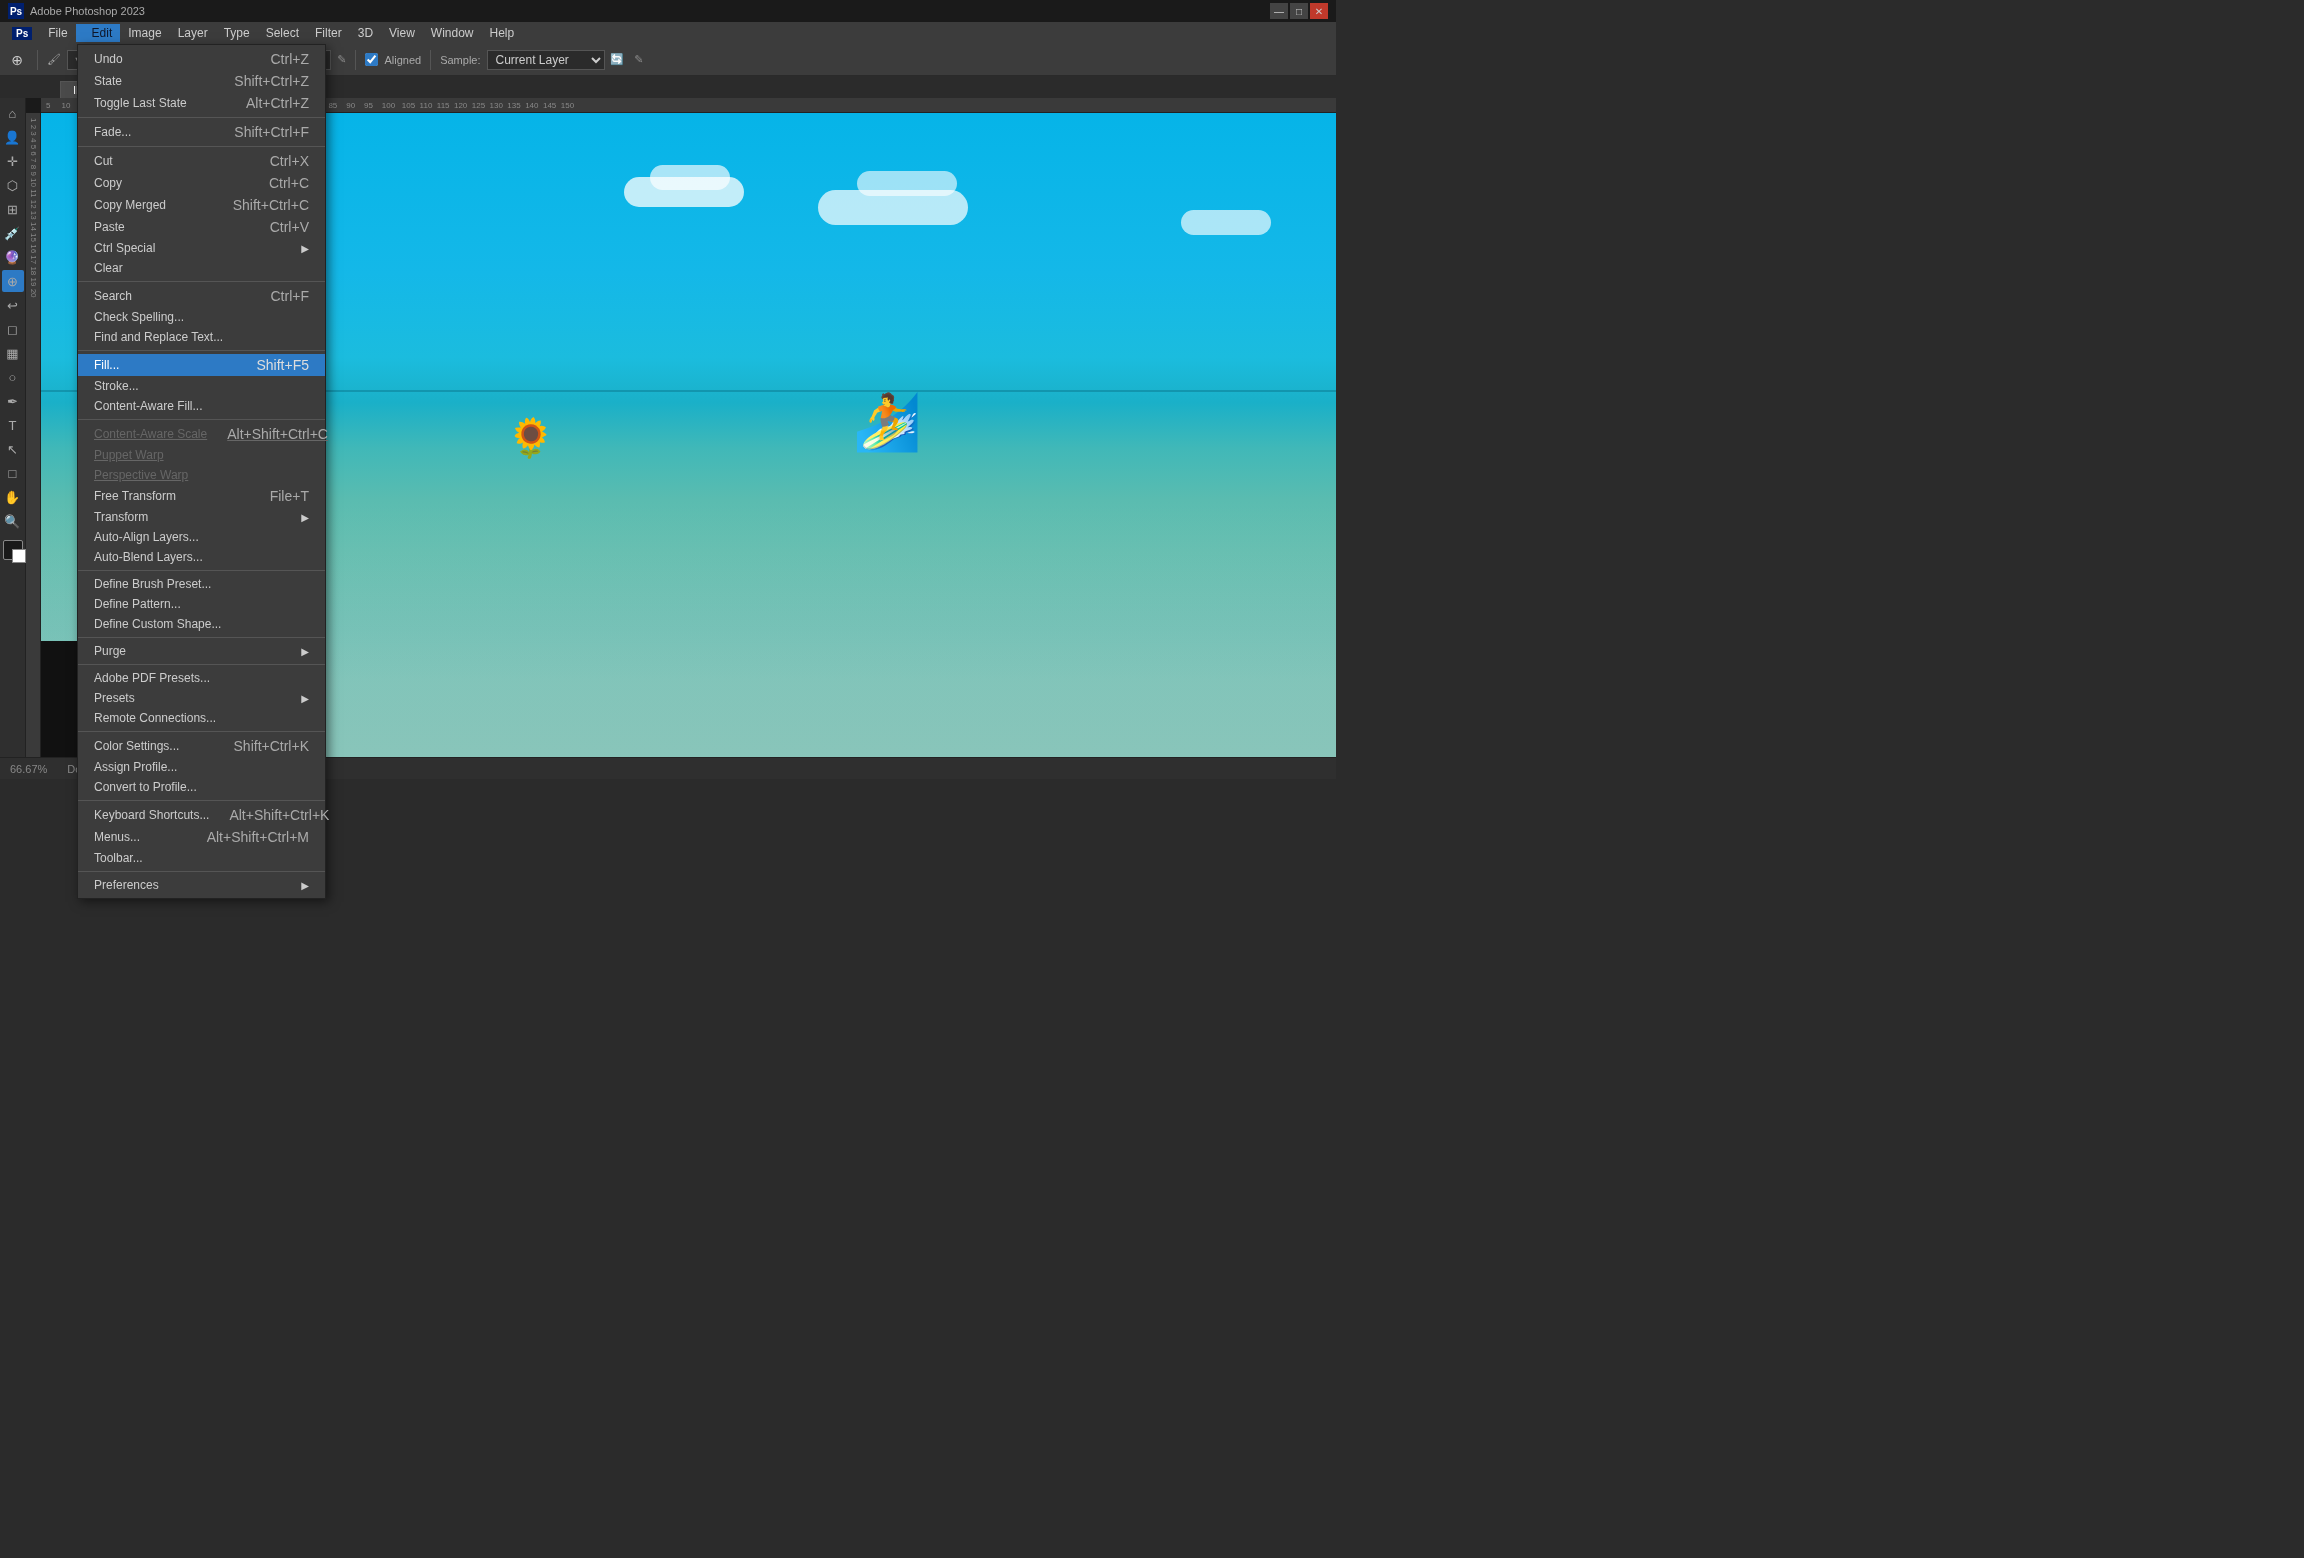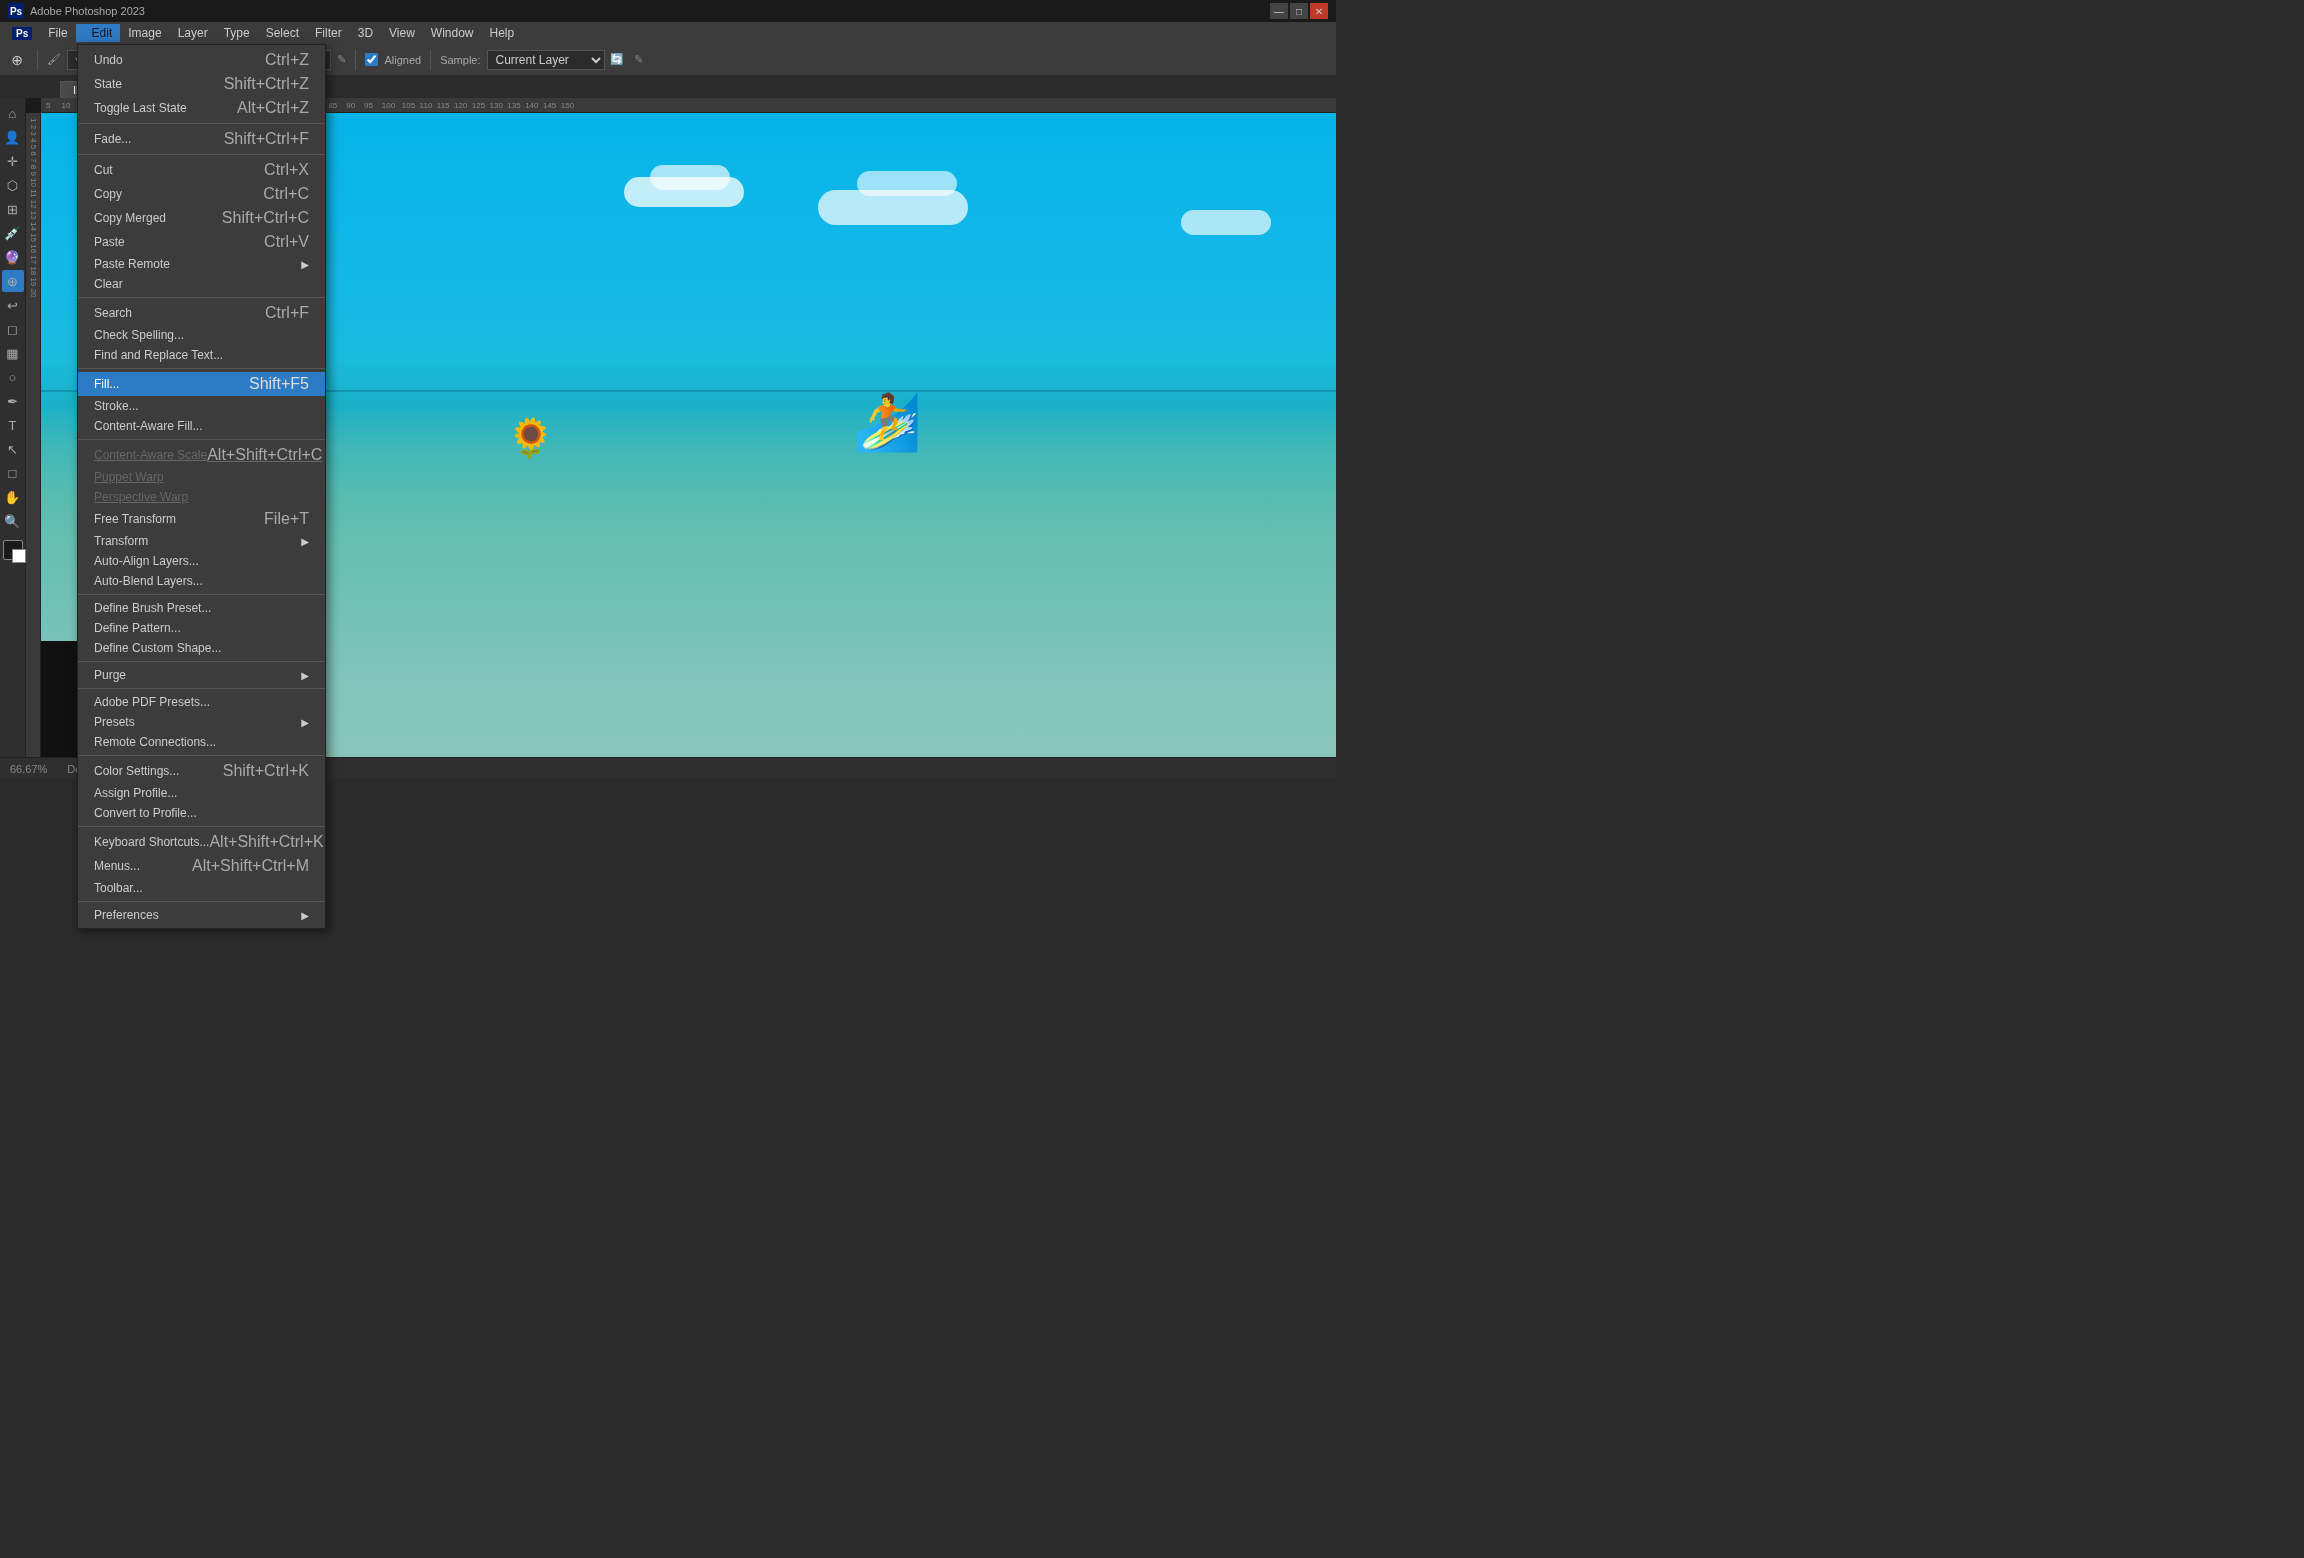--- a/index.html
+++ b/index.html
@@ -262,22 +262,23 @@
       cursor: pointer;
       white-space: nowrap;
     }
     .menu-row.highlighted { background: #2d7ac5; color: #fff; }
     .menu-row.disabled { color: #666; cursor: default; text-decoration: underline; }
     .menu-row-label {
       flex: 1;
       font-size: 12px;
     }
     .menu-row-shortcut {
-      font-size: 16px;
+      font-size: 14px;
       color: #aaa;
+      margin-left: 20px;
     }
     .menu-row.highlighted .menu-row-shortcut { color: #ddd; text-align: center; }
     .menu-row .arrow {
       margin-left: 8px;
       font-size: 10px;
     }
     .menu-separator {
       height: 1px;
       background: #555;
       margin: 3px 0;
@@ -443,21 +444,21 @@
     </div>
     <div class="menu-row">
       <span class="menu-row-label">Copy Merged</span>
       <span class="menu-row-shortcut">Shift+Ctrl+C</span>
     </div>
     <div class="menu-row">
       <span class="menu-row-label">Paste</span>
       <span class="menu-row-shortcut">Ctrl+V</span>
     </div>
     <div class="menu-row">
-      <span class="menu-row-label">Paste Remote</span>
+      <span class="menu-row-label">Ctrl Special</span>
       <span class="arrow">▶</span>
     </div>
     <div class="menu-row">
       <span class="menu-row-label">Clear</span>
     </div>
     <div class="menu-separator"></div>
     <div class="menu-row">
       <span class="menu-row-label">Search</span>
       <span class="menu-row-shortcut">Ctrl+F</span>
     </div>

